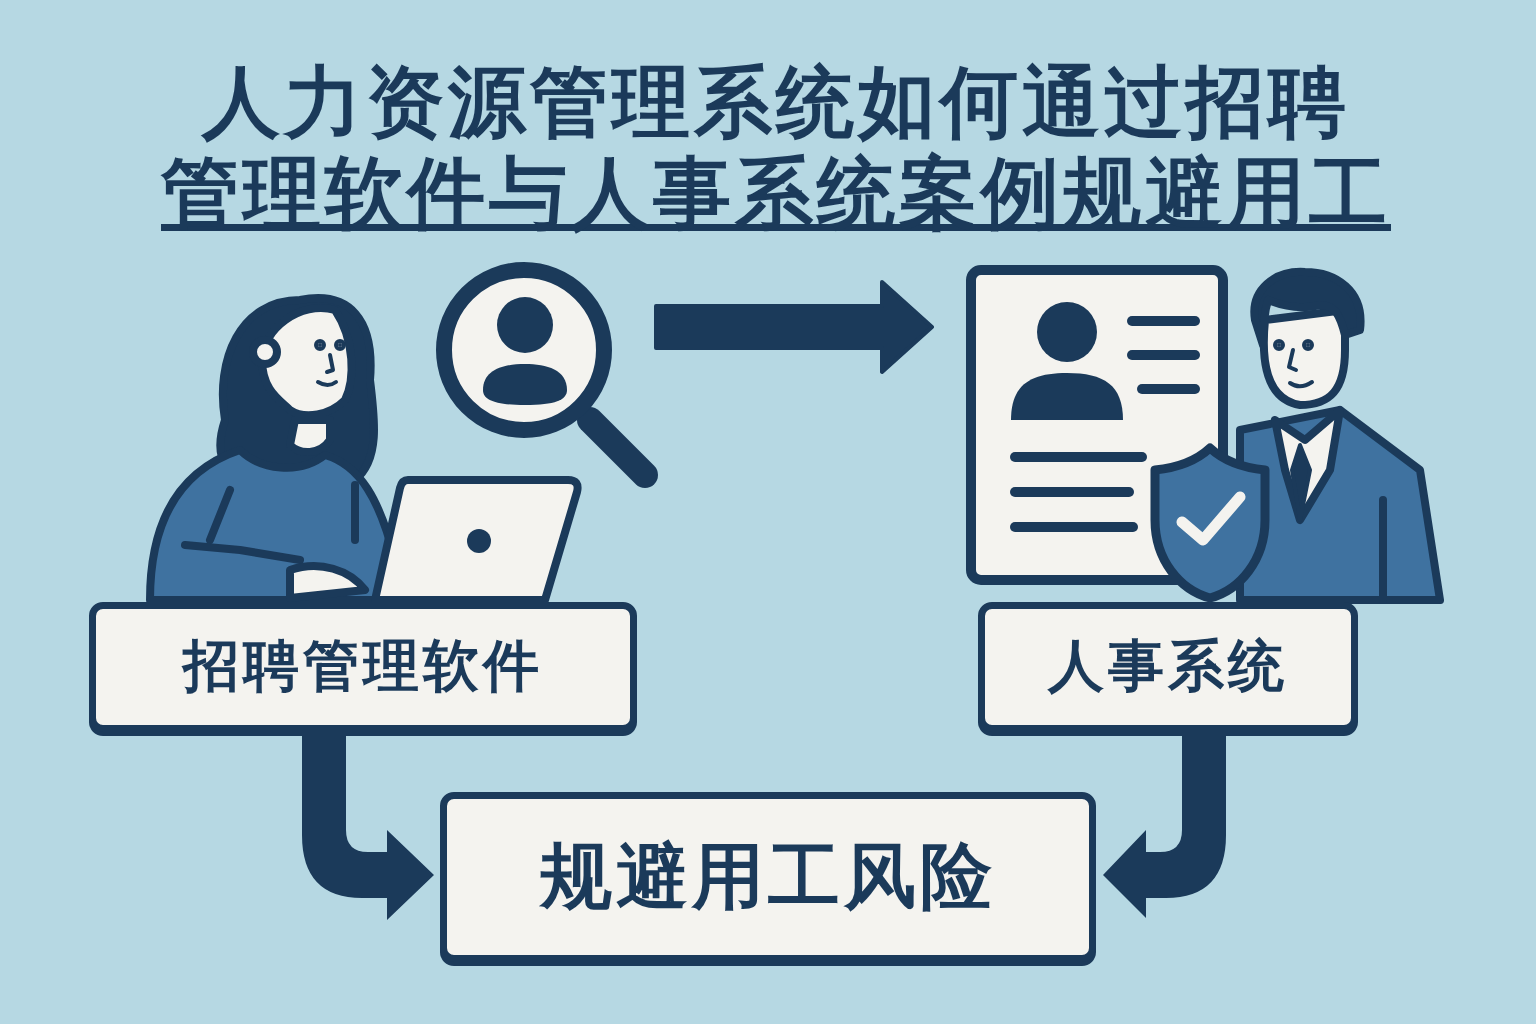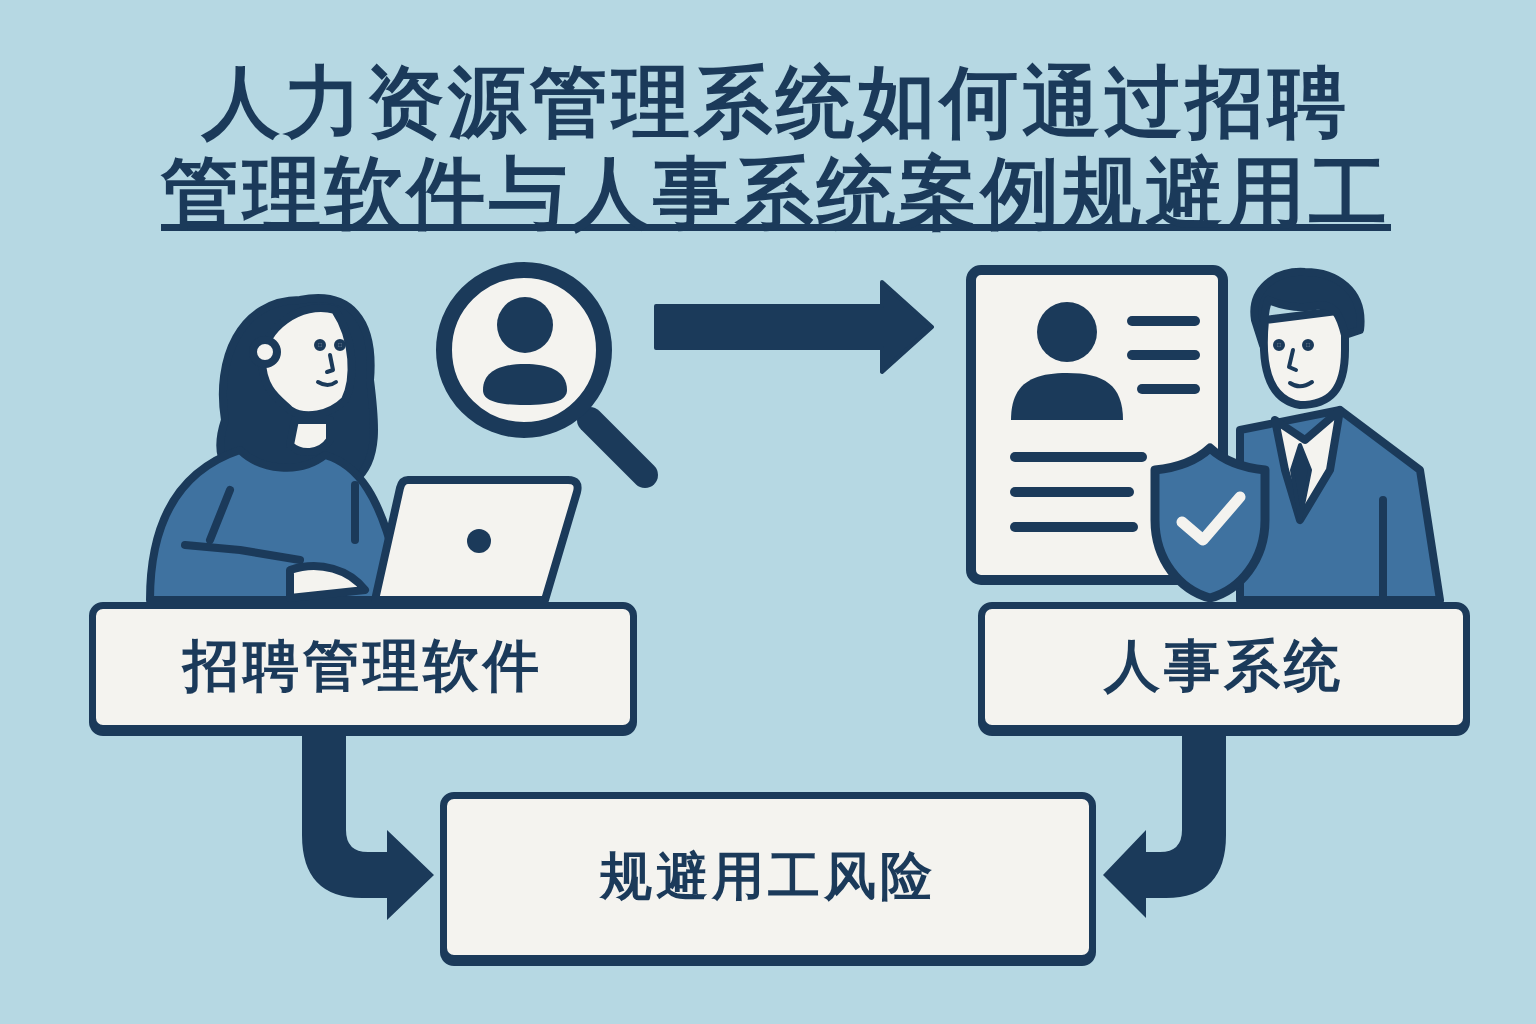--- a/index.html
+++ b/index.html
@@ -19,22 +19,22 @@
   .title.l2 { top:145px;text-decoration:underline; }
   .art { position:absolute; left:0; top:0; }
   .label-box {
     position:absolute; background:#f4f3ef; border:7px solid #1b3a5a;
     border-radius:14px; box-sizing:border-box;
     display:flex; align-items:center; justify-content:center;
     color:#1b3a5a; font-weight:bold; letter-spacing:4px;
     box-shadow:0 4px 0 #1b3a5a;
   }
   #box-recruit { left:76px; top:602px; width:548px; height:130px; font-size:56px;margin-left:13px; }
-  #box-hr { left:978px; top:602px; width:492px; height:130px; font-size:56px; }
-  #box-risk { left:440px; top:792px; width:656px; height:170px; font-size:52px; }
+  #box-hr { left:978px; top:602px; width:380px; height:130px; font-size:56px; }
+  #box-risk { left:440px; top:792px; width:656px; height:170px; font-size:72px; }
 </style>
 </head>
 <body>
 
 <div class="title l1">人力资源管理系统如何通过招聘</div>
 <div class="title l2">管理软件与人事系统案例规避用工</div>
 
 <svg class="art" width="1536" height="1024" viewBox="0 0 1536 1024">
 
   <g stroke="#1b3a5a" stroke-width="8" stroke-linejoin="round" stroke-linecap="round">

